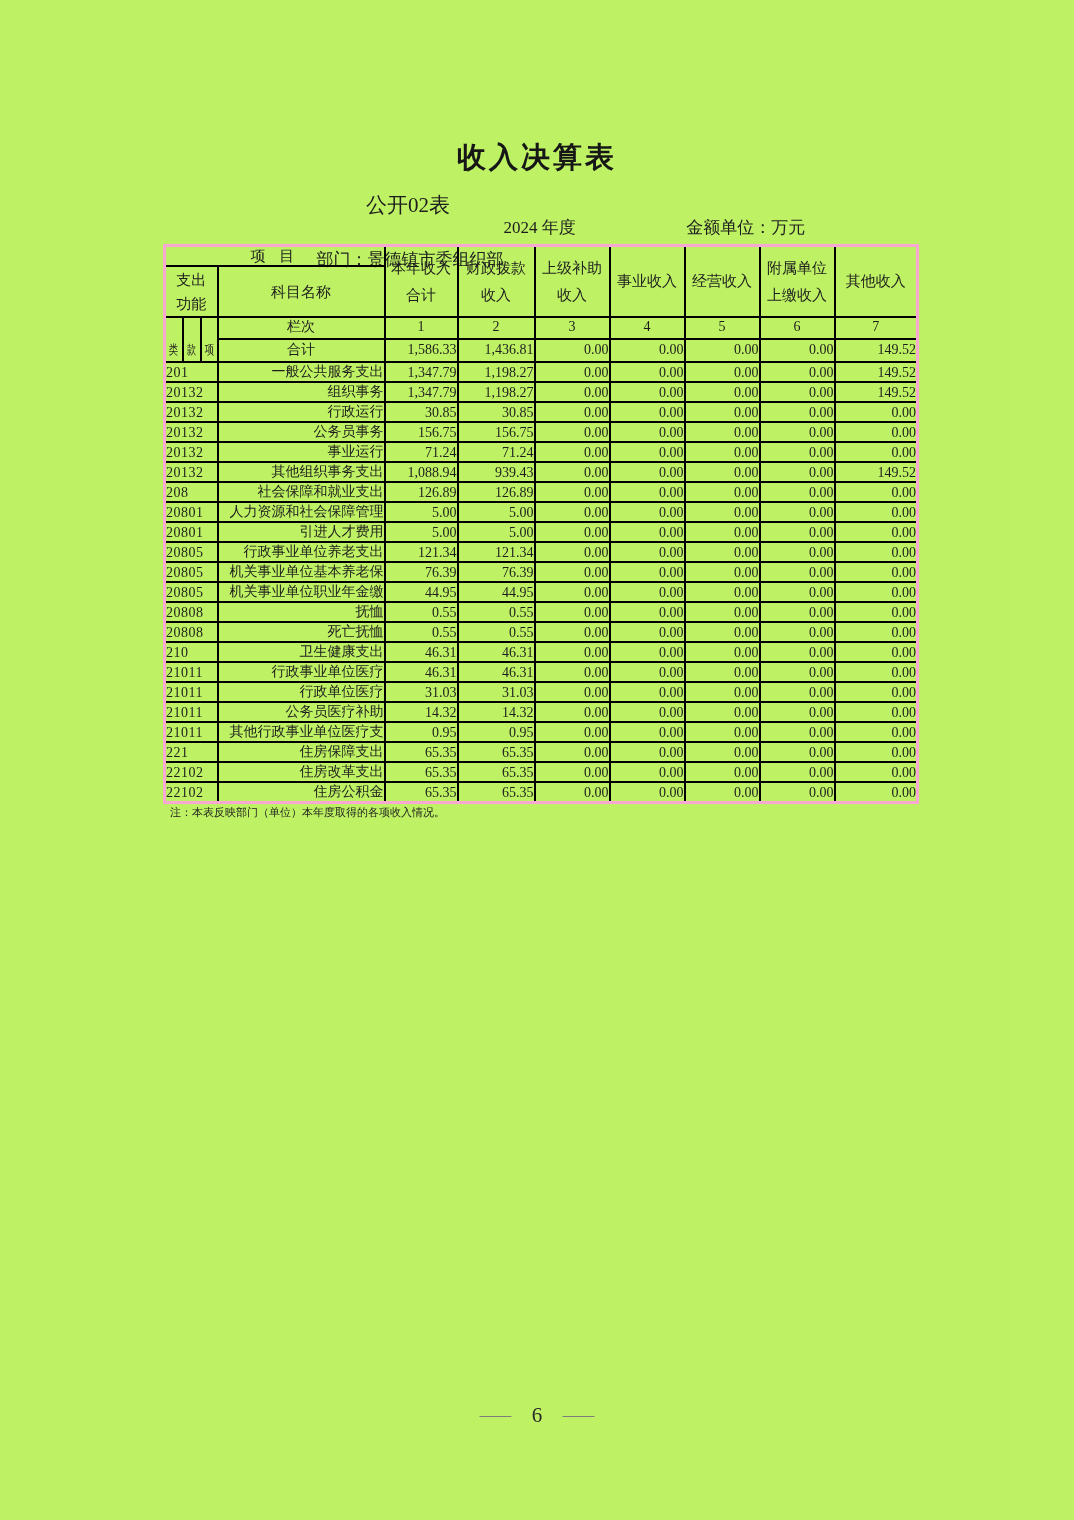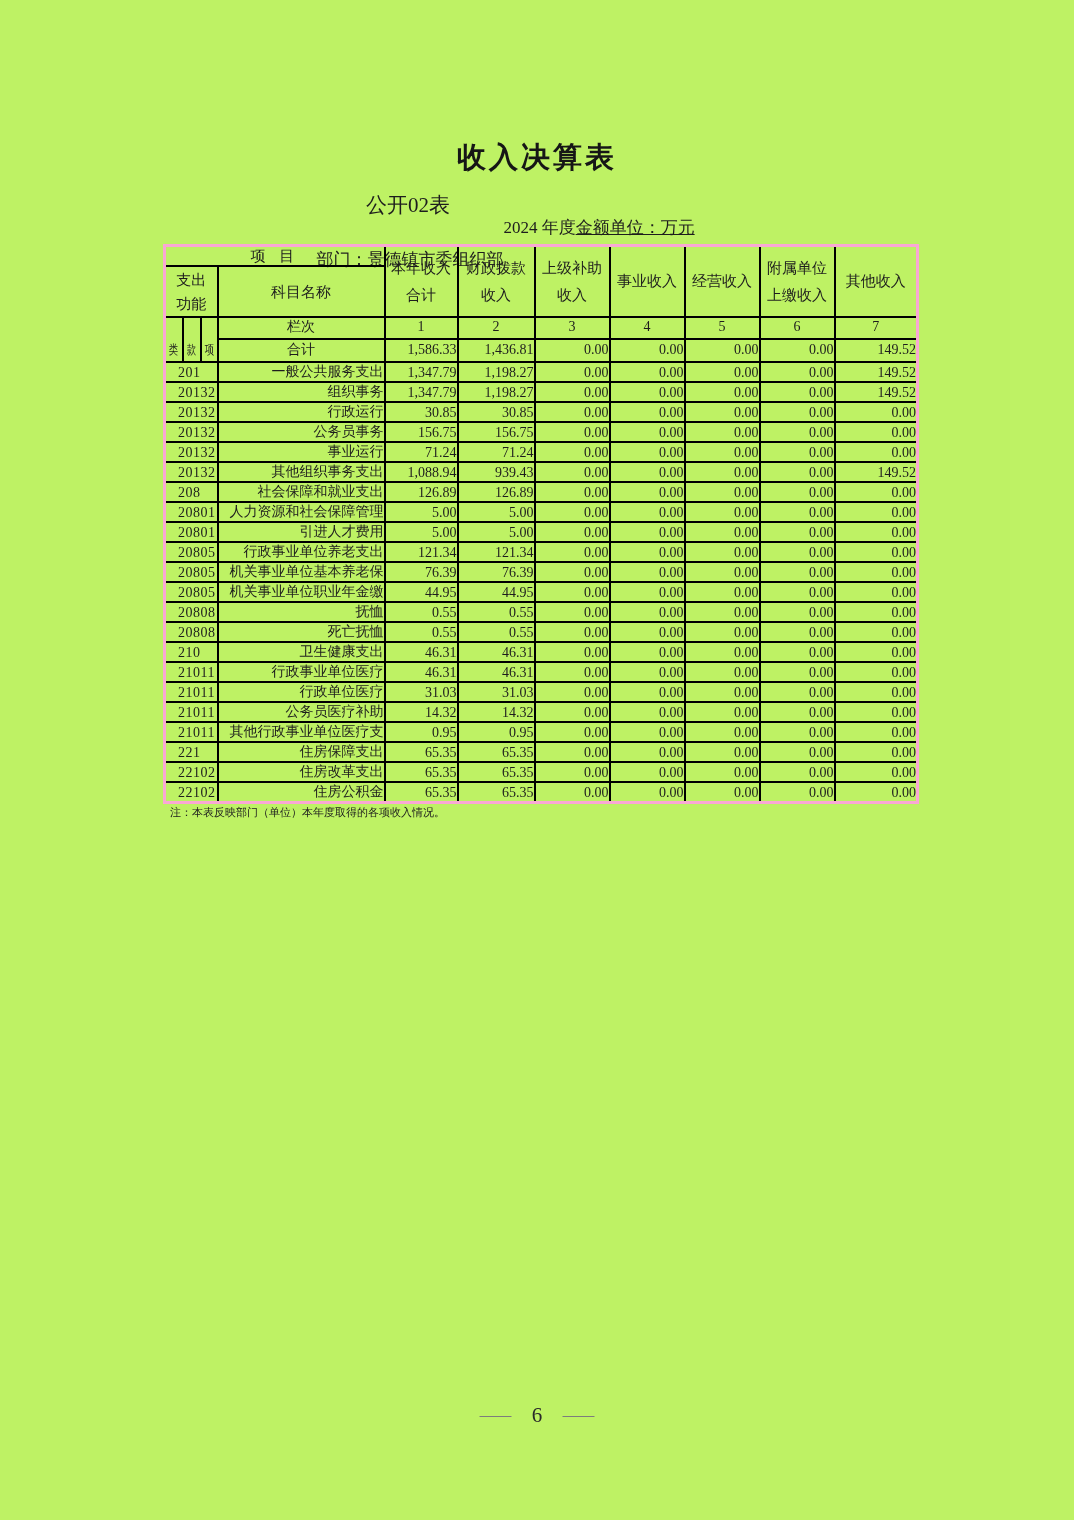--- a/index.html
+++ b/index.html
@@ -13,21 +13,21 @@
     text-align:center; font-family:"Liberation Sans","DejaVu Sans",sans-serif;
     font-weight:bold; font-size:29px; letter-spacing:3px; color:#161616;
   }
   .form-label { position:absolute; top:191px; left:366px; font-size:21px; }
   .meta-row {
     position:absolute; top:216px; left:163px; width:753px;
     display:grid; grid-template-columns:1fr auto 1fr; font-size:17px;
   }
   .meta-left { text-align:right;margin-top:32px; }
   .meta-center { text-align:center; }
-  .meta-right { text-align:left;text-decoration:underline; }
+  .meta-right { text-align:center; }
 
   table.budget {
     position:absolute; top:244px; left:163px; width:753px;
     border-collapse:collapse; table-layout:fixed;
     border:3px solid #f9a8d4;
   }
   table.budget td { border:2px solid #000; padding:0; overflow:hidden; }
 
   thead td { text-align:center; vertical-align:middle; font-size:15px; line-height:18px; }
   tr.r-project  { height:19px; }
@@ -40,21 +40,21 @@
   .h-left { white-space:pre-line; line-height:24px;margin-left:20px; }
   .h-project { letter-spacing:5px; }
   .h-class { vertical-align:middle; text-align:center; }
   .h-class span { display:inline-block; transform:scaleX(0.72); font-size:13px; }
 
   tr.r-lane td, tr.r-total td { font-size:14px; vertical-align:bottom; padding-bottom:2px; }
   td.num { text-align:center;border-radius:7px; }
   td.val { text-align:right; padding-right:4px; font-size:14px; }
 
   tbody td { vertical-align:bottom; padding-bottom:2px; font-size:14px; white-space:nowrap; }
-  tbody td.code { text-align:left; padding-left:12px; letter-spacing:0.5px; }
+  tbody td.code { text-align:left; padding-left:0; letter-spacing:0.5px; }
   tbody td.name { text-align:right; padding-left:6px; }
 
   .note { position:absolute; top:805px; left:170px; font-size:11px; }
   .page-number {
     position:absolute; top:1403px; left:0; width:100%;
     display:flex; justify-content:center; align-items:center; gap:26px;
     font-size:21px; color:#2a2a2a;
   }
   .page-number .dash { display:inline-block; transform:scaleX(1.5); color:#7d7d7d; }
 </style>

